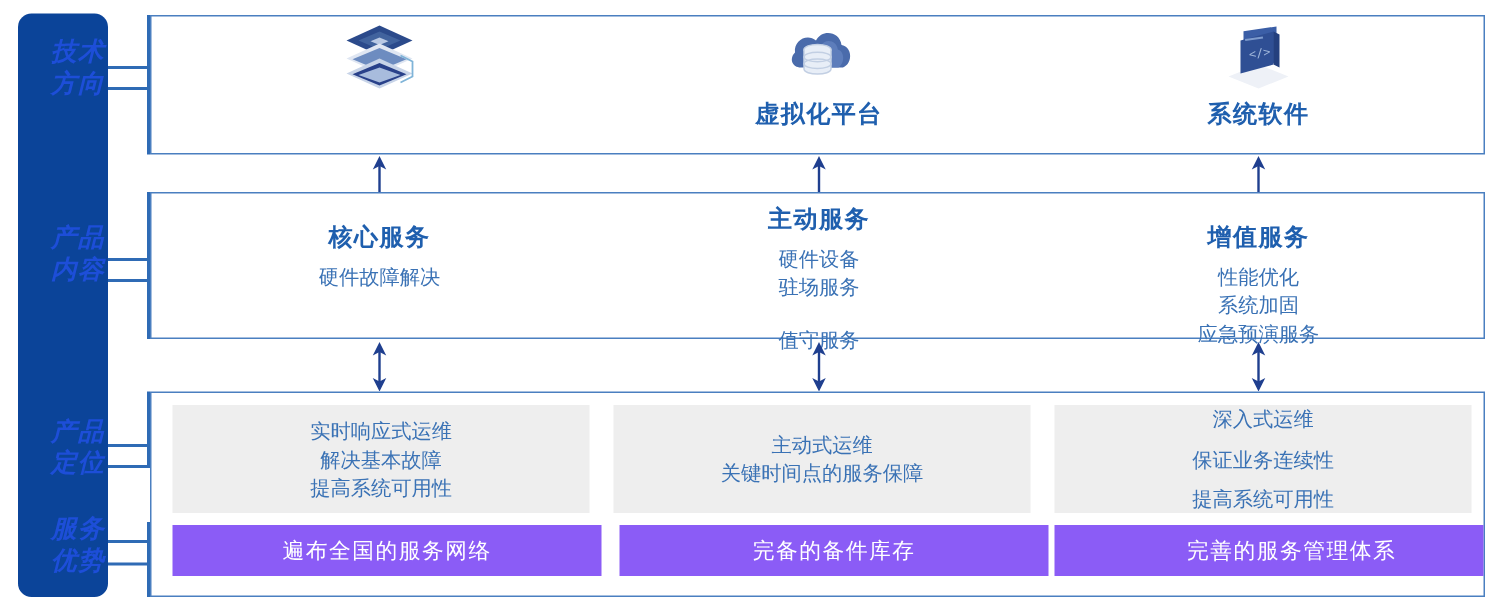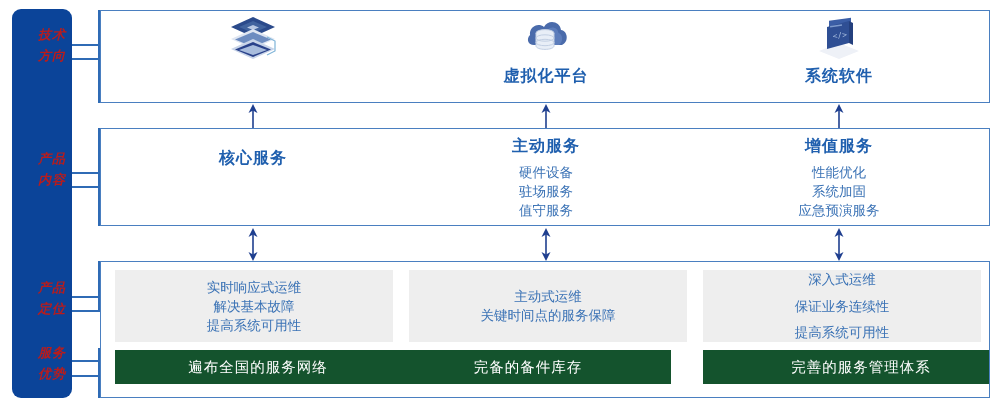--- a/index.html
+++ b/index.html
@@ -28,24 +28,24 @@
     top: 9px;
     width: 60px;
     height: 389px;
     background: #0b4499;
     border-radius: 9px;
   }
   .rail-label {
     position: absolute;
     left: 12px;
     width: 80px;
-    color: #b91c1c;
+    color: #1d4ed8;
     font-weight: bold;
     font-style: italic;
-    font-size: 13px;
+    font-size: 17px;
     line-height: 21px;
     text-align: center;
     letter-spacing: 1px;
     white-space: pre-line;
   }
   .rail-label.l1 { top: 24px; }
   .rail-label.l2 { top: 148px; }
   .rail-label.l3 { top: 277px; }
   .rail-label.l4 { top: 342px; text-align: center; }
 
@@ -93,21 +93,21 @@
   }
 
   
   .content-col {
     position: absolute;
     width: 250px;
     text-align: center;
   }
   #content-col-0 { left: 128px; top: 148px; }
   #content-col-1 { left: 421px; top: 136px; text-align: center; }
-  #content-col-2 { left: 714px; top: 136px; }
+  #content-col-2 { left: 714px; top: 148px; }
   .content-title {
     font-size: 16px;
     font-weight: bold;
     color: #1f5fae;
     letter-spacing: 1px;
   }
   .content-item {
     margin-top: 6px;
     font-size: 13.5px;
     color: #3a72b5;
@@ -136,28 +136,28 @@
     line-height: 19px;
     white-space: nowrap;
   }
 
   
   .adv-bar {
     position: absolute;
     top: 350px;
     width: 286px;
     height: 34px;
-    background: #14532d;
+    background: #8b5cf6;
     display: flex;
     align-items: center;
     justify-content: center;
     box-sizing: border-box;
   }
   #adv-bar-0 { left: 115px; }
-  #adv-bar-1 { left: 385px; }
+  #adv-bar-1 { left: 413px; }
   #adv-bar-2 { left: 703px; padding-left: 30px; }
   .adv-text {
     font-size: 14.5px;
     color: #ffffff;
     letter-spacing: 1px;
     white-space: nowrap;
   }
 
   
   .arrow {
@@ -266,27 +266,28 @@
     <svg width="16" height="24" viewBox="0 0 16 24">
       <line x1="8" y1="24" x2="8" y2="5" stroke="#1f3f8f" stroke-width="1.6"></line>
       <polygon points="8,0 12.5,9 8,6.6 3.5,9" fill="#1f3f8f"></polygon>
     </svg>
   </div>
 
   <div class="section-box" id="box-content"></div>
 
   <div class="content-col" id="content-col-0">
     <div class="content-title">核心服务</div>
+    <div class="content-item">硬件故障解决</div>
   </div>
 
   <div class="content-col" id="content-col-1">
     <div class="content-title">主动服务</div>
     <div class="content-item">硬件设备</div>
     <div class="content-item" style="margin-top:0">驻场服务</div>
-    <div class="content-item" style="margin-top:0">值守服务</div>
+    <div class="content-item" style="margin-top:16px">值守服务</div>
   </div>
 
   <div class="content-col" id="content-col-2">
     <div class="content-title">增值服务</div>
     <div class="content-item">性能优化</div>
     <div class="content-item" style="margin-top:0">系统加固</div>
     <div class="content-item" style="margin-top:0">应急预演服务</div>
   </div>
 
   <div class="arrow" id="arrow-both-0">

